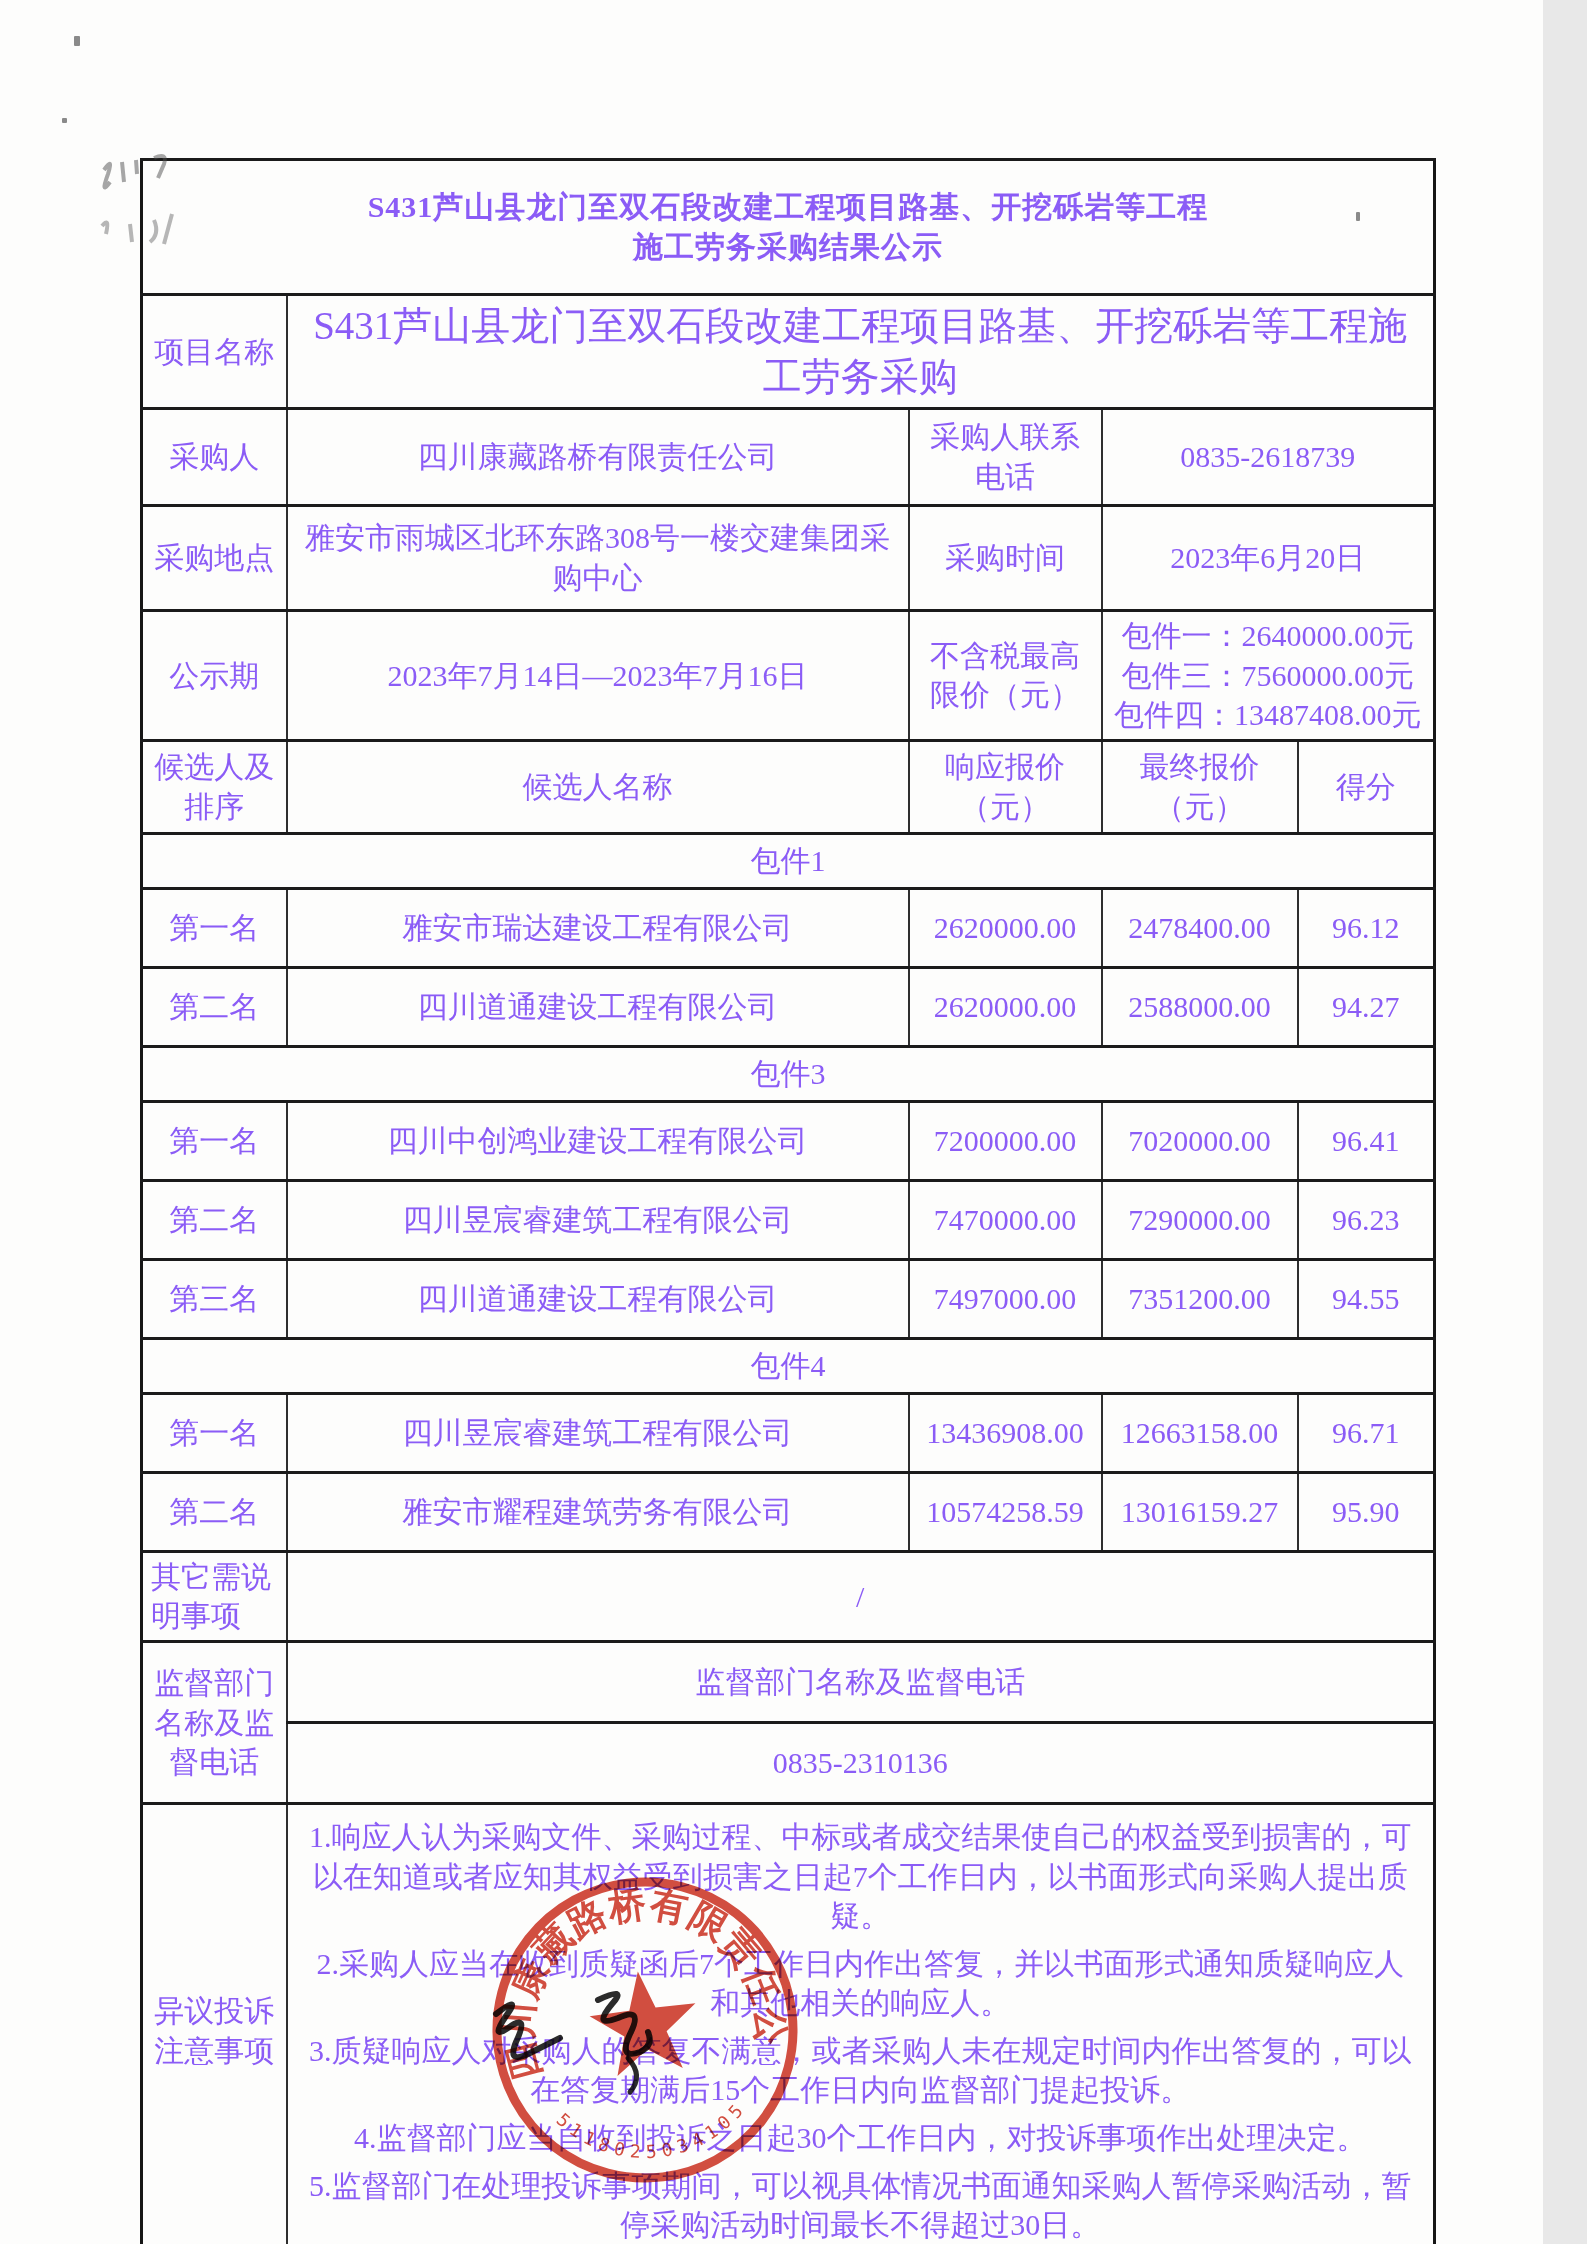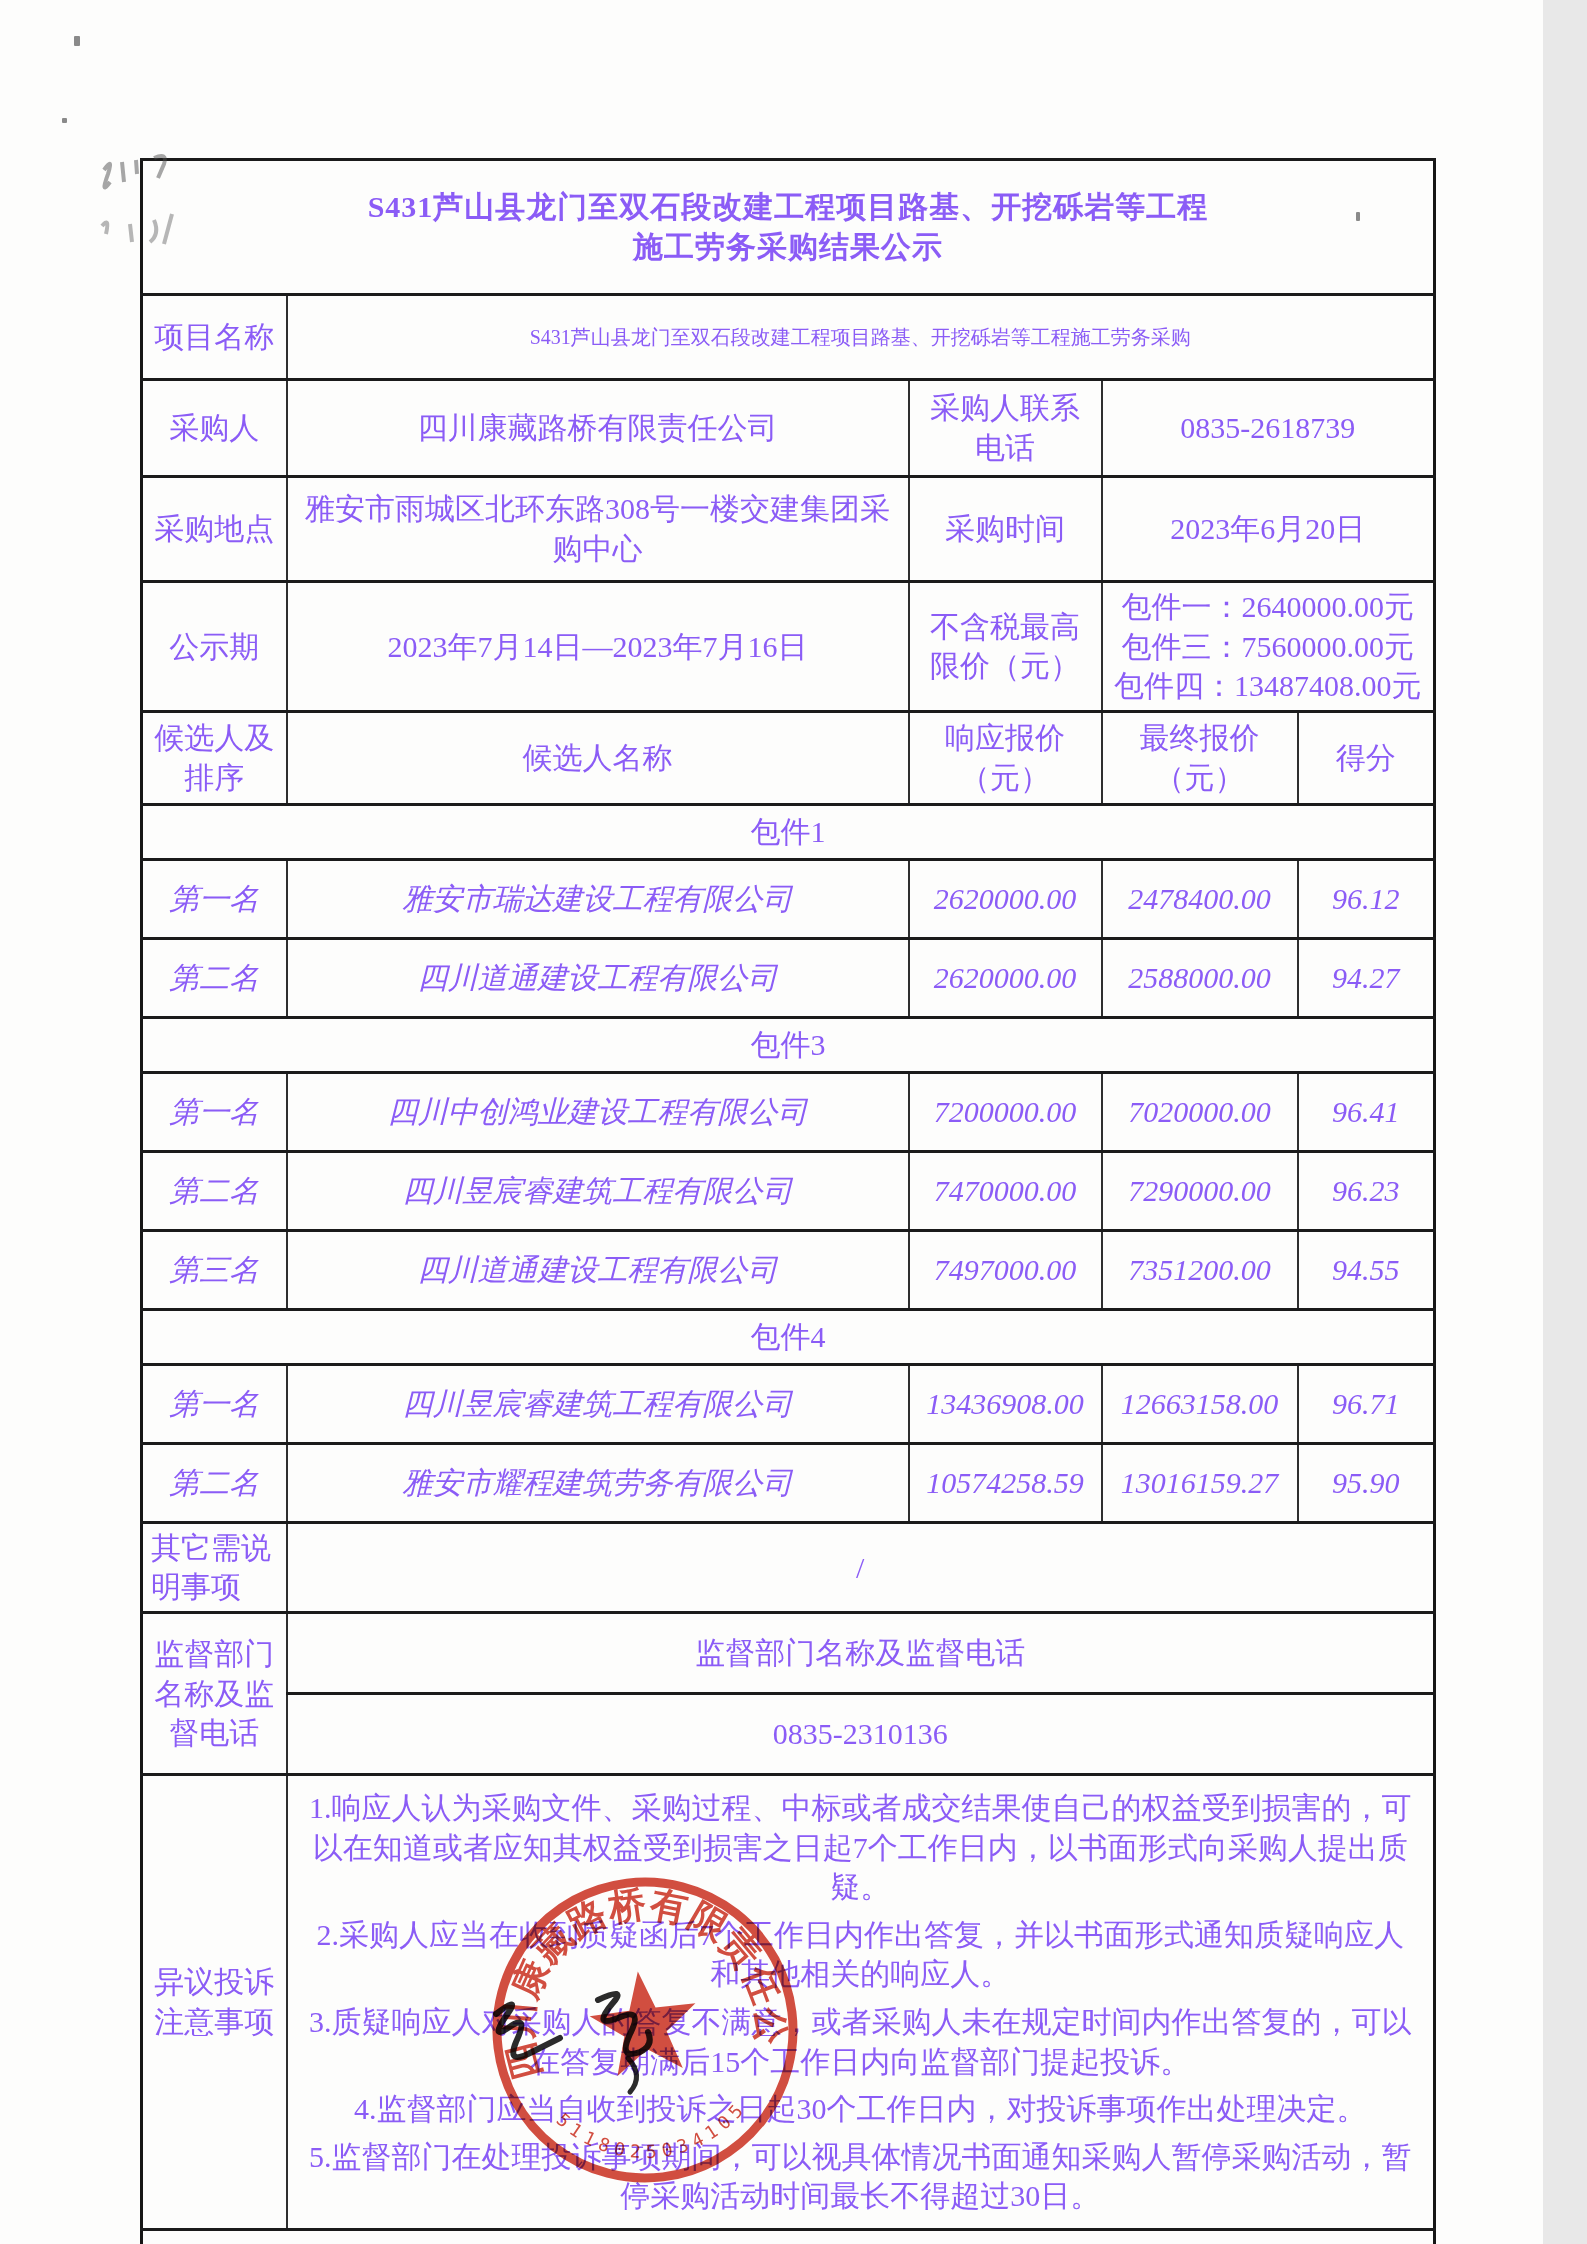--- a/index.html
+++ b/index.html
@@ -32,21 +32,21 @@
   }
   table.doc{border:3px solid #161616;}
   .r-title td{height:124px;border-bottom-width:4px;}
   .title-cell{font-size:40px;font-weight:bold;line-height:1.42;letter-spacing:1px;}
   .r-proj td{height:74px;}
   .r-purch td{height:86px;}
   .r-loc td{height:94px;}
   .r-pub td{height:114px;}
   .r-chead td{height:82px;}
   .r-band td{height:44px;margin-top:48px;}
-  .r-data td{height:68px;font-style:italic;}
+  .r-data td{height:68px;}
   .r-other td{height:76px;}
   .r-sup td{height:70px;}
   .r-sign td{height:138px;text-align:left;padding-left:16px;font-size:31px;}
   .val-left{text-align:left;padding-left:12px;border-radius:13px;}
   .price-lines{text-align:left;font-size:28px;line-height:1.42;padding-left:10px;}
   .small-head{font-size:28px;line-height:1.3;}
   .objection-cell{
     text-align:left;font-size:28.5px;line-height:1.38;
     padding:14px 14px 14px 12px;vertical-align:middle;
   }
@@ -81,21 +81,21 @@
     <tbody>
         <tr class="r-title">
       <td colspan="5" class="title-cell">
         <div>S431芦山县龙门至双石段改建工程项目路基、开挖砾岩等工程</div>
         <div>施工劳务采购结果公示</div>
       </td>
     </tr>
 
     <tr class="r-proj">
       <td>项目名称</td>
-      <td colspan="4" style="font-size:20px;">S431芦山县龙门至双石段改建工程项目路基、开挖砾岩等工程施工劳务采购</td>
+      <td colspan="4" style="font-size:39px;">S431芦山县龙门至双石段改建工程项目路基、开挖砾岩等工程施工劳务采购</td>
     </tr>
 
     <tr class="r-purch">
       <td>采购人</td>
       <td>四川康藏路桥有限责任公司</td>
       <td class="small-head"><span class="wrap6">采购人联系电话</span></td>
       <td colspan="2">0835-2618739</td>
     </tr>
 
     <tr class="r-loc">

